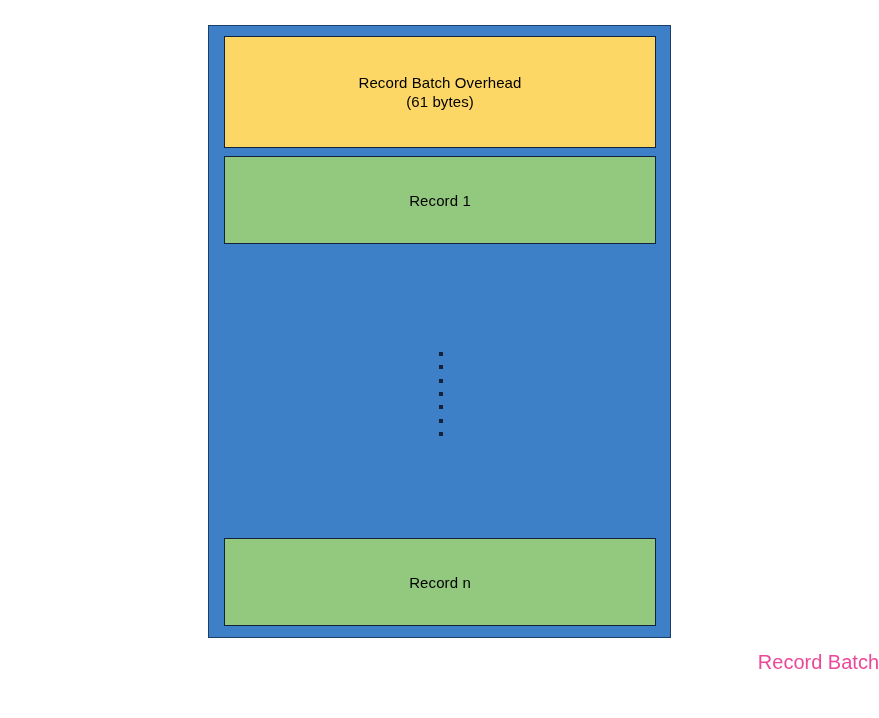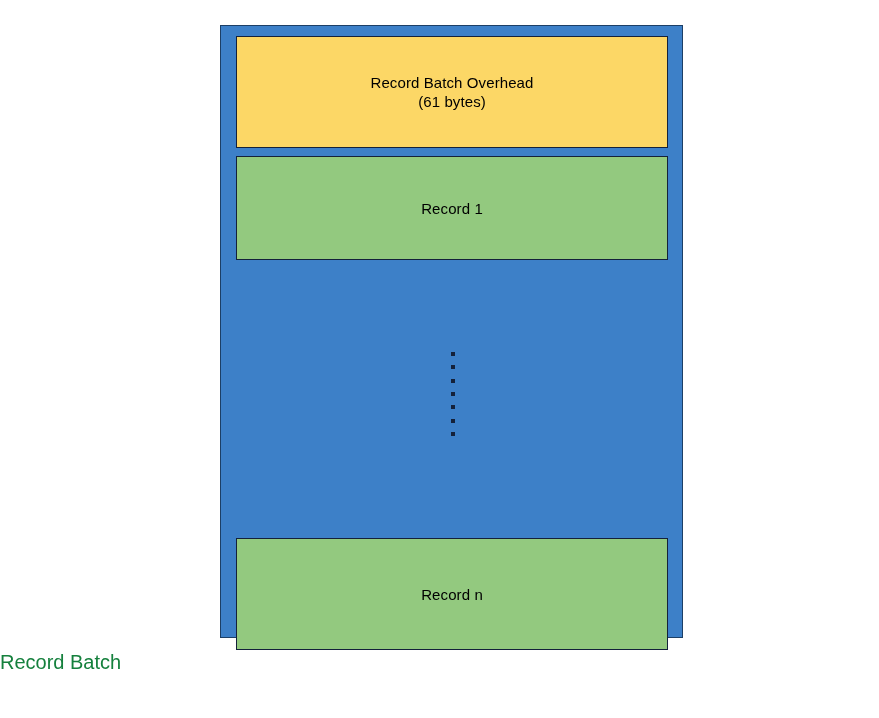--- a/index.html
+++ b/index.html
@@ -19,21 +19,21 @@
     position: absolute;
     left: 0;
     top: 0;
     width: 879px;
     height: 718px;
   }
 
   
   .batch-container {
     position: absolute;
-    left: 220px;
+    left: 208px;
     top: 25px;
     width: 463px;
     height: 613px;
     background: #3d80c8;
     border: 1px solid #1c3f66;
     box-sizing: border-box;
   }
 
   
   .block {
@@ -59,24 +59,24 @@
   .block.overhead {
     background: #fcd766;
     top: 10px;
     height: 112px;
   }
 
   .block.record {
     background: #93c97f;
   }
 
-  .block.record-1 { top: 130px; height: 104px; }
+  .block.record-1 { top: 130px; height: 88px; }
   .block.record-2 { top: 226px; height: 92px; }
   .block.record-n-1 { top: 416px; height: 92px; }
-  .block.record-n { top: 512px; height: 112px; }
+  .block.record-n { top: 512px; height: 88px; }
 
   
   .ellipsis {
     position: absolute;
     left: 228px;
     top: 326px;
     width: 8px;
     height: 84px;
     display: flex;
     flex-direction: column;
@@ -90,24 +90,24 @@
     border-radius: 0;
     display: block;
   }
 
   
   .caption {
     position: absolute;
     left: 0;
     top: 650px;
     width: 879px;
-    text-align: left;
+    text-align: right;
     font-size: 20px;
     line-height: 24px;
-    color: #15803d;
+    color: #ec4899;
   }
 </style>
 </head>
 <body>
 
 <div id="diagram-root">
 
   <div class="batch-container">
 
     <div class="block overhead">

